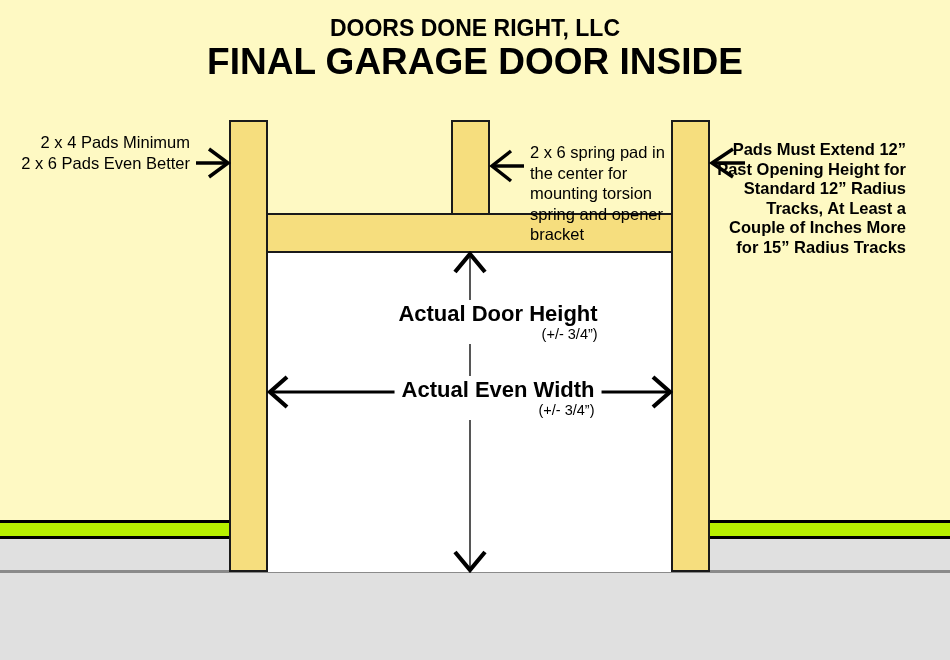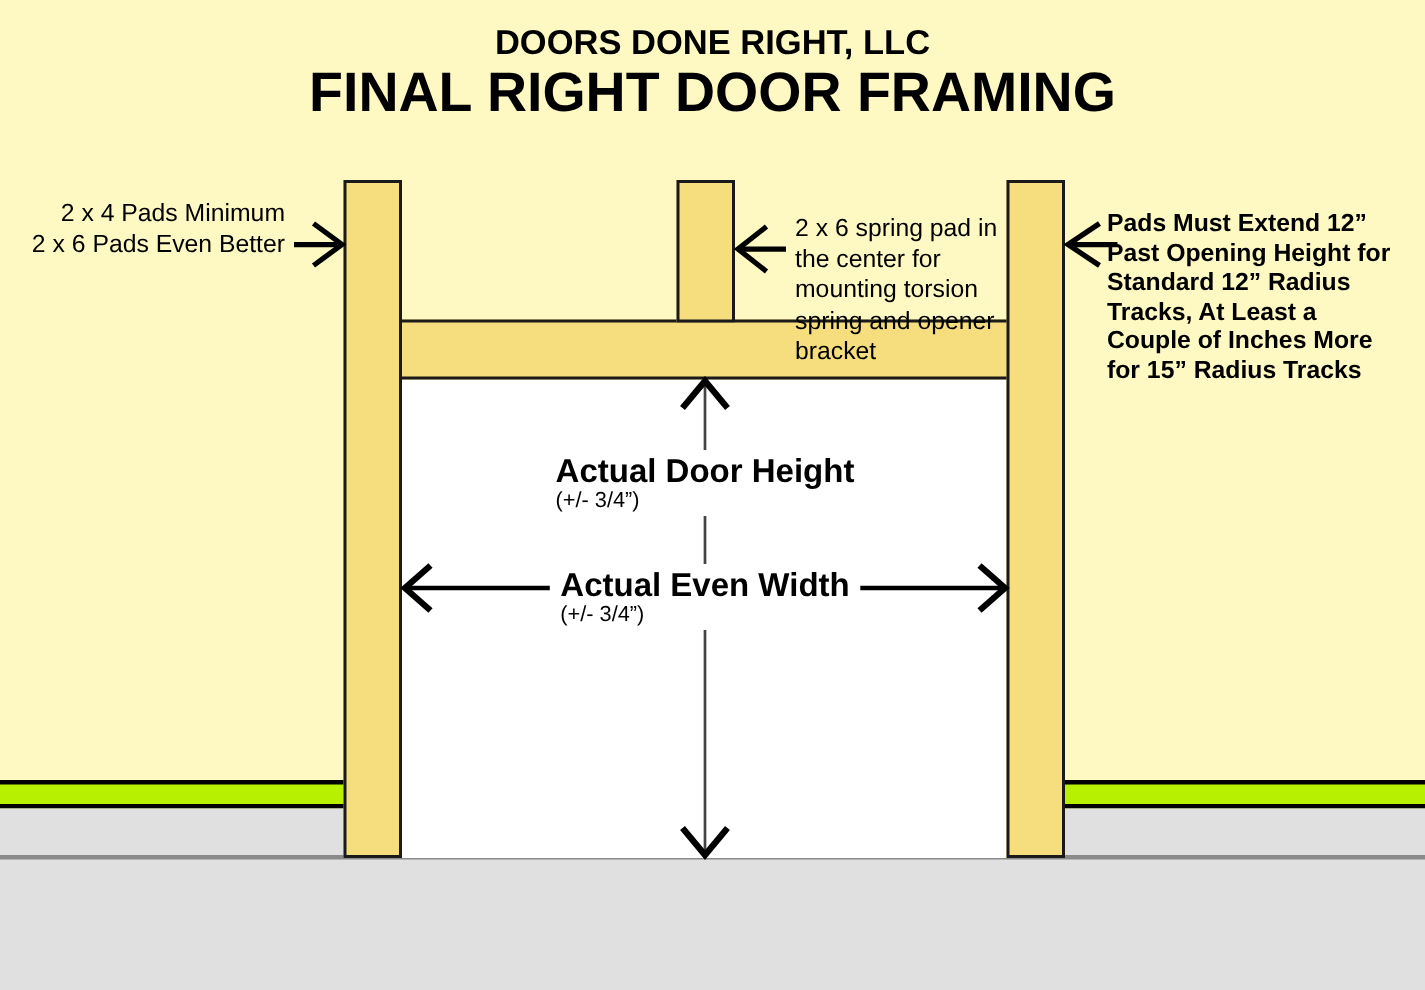--- a/index.html
+++ b/index.html
@@ -68,43 +68,43 @@
 
   
   .note{
     position:absolute;
     font-size:16.5px;
     white-space:pre-line;
     line-height:20.5px;
   }
   .note-left{left:0;top:132px;width:190px;text-align:right;}
   .note-center{left:530px;top:114px;width:152px;text-align:left;z-index:30;margin-top:28px;}
-  .note-right{left:738px;top:140px;width:196px;text-align:left;font-weight:bold;line-height:19.6px;}
+  .note-right{left:710px;top:140px;width:196px;text-align:right;font-weight:bold;line-height:19.6px;}
 
   
   .dim-label{
-    position:absolute;left:470px;transform:translateX(-50%);
+    position:absolute;left:498px;transform:translateX(-50%);
     background:#FFFFFF;
-    text-align:left;
+    text-align:right;
     padding:1px 7px;
     z-index:20;
   }
   .dim-height{top:300px;}
   .dim-width{top:376px;}
   .dim-main{font-size:22px;font-weight:bold;line-height:25px;white-space:nowrap;}
   .dim-tol{font-size:14.5px;font-weight:normal;line-height:17px;white-space:nowrap;}
 </style>
 </head>
 <body>
 
 <div id="canvas">
 
   <div class="title-block">
     <div class="title-company">DOORS DONE RIGHT, LLC</div>
-    <div class="title-main">FINAL RIGHT DOOR FRAMING</div>
+    <div class="title-main">FINAL GARAGE DOOR INSIDE</div>
   </div>
 
   <div class="green-strip"></div>
   <div class="floor"></div>
   <div class="floor-line"></div>
 
   <div class="door-opening"></div>
   <div class="header-beam"></div>
   <div class="pad-center"></div>
   <div class="post post-left"></div>

